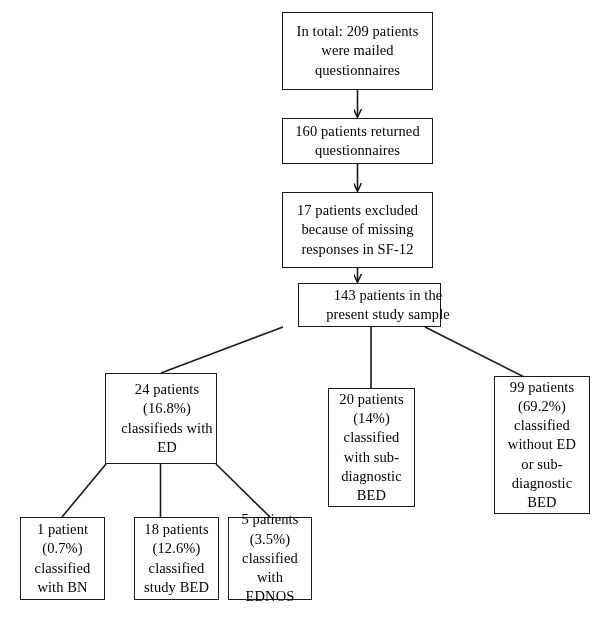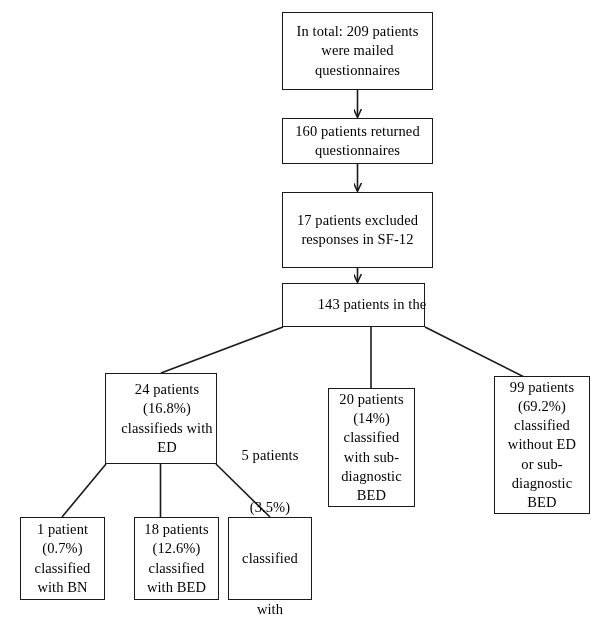--- a/index.html
+++ b/index.html
@@ -44,27 +44,27 @@
     z-index: 2;
   }
   .node-box .line {
     display: block;
     white-space: nowrap;
   }
   
   #node-mailed      { left: 282px; top: 12px;  width: 151px; height: 78px;  }
   #node-returned    { left: 282px; top: 118px; width: 151px; height: 46px;  }
   #node-excluded    { left: 282px; top: 192px; width: 151px; height: 76px; text-align: center;  }
-  #node-sample      { left: 282px; top: 283px; width: 143px; height: 44px; padding-left: 41px;  }
+  #node-sample      { left: 298px; top: 283px; width: 143px; height: 44px; padding-left: 41px;  }
   #node-ed          { left: 105px; top: 373px; width: 112px; height: 91px; padding-left: 16px;  }
   #node-subbed      { left: 328px; top: 388px; width: 87px;  height: 119px; }
   #node-noed        { left: 494px; top: 376px; width: 96px;  height: 138px; }
   #node-bn          { left: 20px;  top: 517px; width: 85px;  height: 83px;  }
   #node-bed         { left: 134px; top: 517px; width: 85px;  height: 83px;  }
-  #node-ednos       { left: 228px; top: 517px; width: 84px;  height: 83px; gap: 32px;  }
+  #node-ednos       { left: 228px; top: 517px; width: 84px;  height: 83px;  }
 </style>
 </head>
 <body>
 
 <div id="flowchart-root">
 
   <svg id="flow-svg" viewBox="0 0 600 625">
     <defs>
       <marker id="arrowhead" markerWidth="9" markerHeight="8" refX="8.2" refY="4" orient="auto" markerUnits="userSpaceOnUse">
         <path d="M0,0 L8.6,4 L0,8" fill="none" stroke="#1a1a1a" stroke-width="1.5" stroke-linecap="butt" stroke-linejoin="miter"></path>
@@ -99,25 +99,27 @@
     <span class="line">questionnaires</span>
   </div>
 
   <div class="node-box" id="node-returned">
     <span class="line">160 patients returned</span>
     <span class="line">questionnaires</span>
   </div>
 
   <div class="node-box" id="node-excluded">
     <span class="line">17 patients excluded</span>
+    <span class="line">because of missing</span>
     <span class="line">responses in SF-12</span>
   </div>
 
   <div class="node-box" id="node-sample">
     <span class="line">143 patients in the</span>
+    <span class="line">present study sample</span>
   </div>
 
   <div class="node-box" id="node-ed">
     <span class="line">24 patients</span>
     <span class="line">(16.8%)</span>
     <span class="line">classifieds with</span>
     <span class="line">ED</span>
   </div>
 
   <div class="node-box" id="node-subbed">
@@ -143,21 +145,21 @@
     <span class="line">1 patient</span>
     <span class="line">(0.7%)</span>
     <span class="line">classified</span>
     <span class="line">with BN</span>
   </div>
 
   <div class="node-box" id="node-bed">
     <span class="line">18 patients</span>
     <span class="line">(12.6%)</span>
     <span class="line">classified</span>
-    <span class="line">with BED</span>
+    <span class="line">study BED</span>
   </div>
 
   <div class="node-box" id="node-ednos">
     <span class="line">5 patients</span>
     <span class="line">(3.5%)</span>
     <span class="line">classified</span>
     <span class="line">with</span>
     <span class="line">EDNOS</span>
   </div>
 

